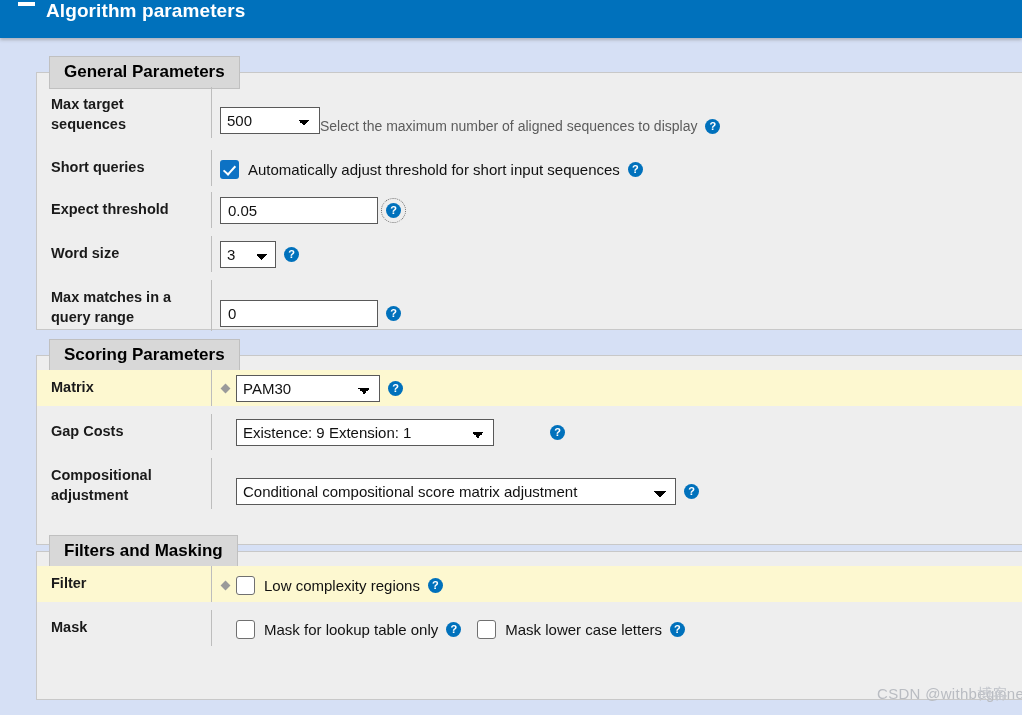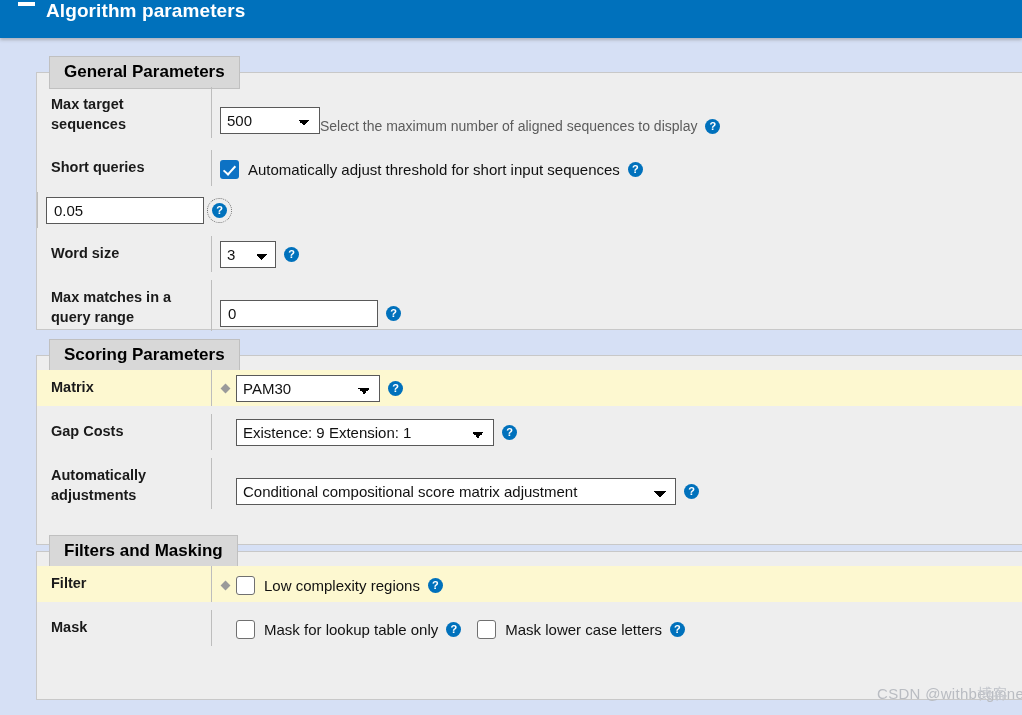--- a/index.html
+++ b/index.html
@@ -257,20 +257,21 @@
       <div class="ctl">
         <div class="ctl-line">
           <span class="cb-on"></span>
           <span class="cb-label">Automatically adjust threshold for short input sequences</span>
           <span class="help">?</span>
         </div>
       </div>
     </div>
 
     <div class="row" style="margin-top:6px;">
+      <div class="lbl">Expect threshold</div>
       <div class="ctl">
         <div class="ctl-line">
           <input class="txt" type="text" value="0.05" style="">
           <span class="help focused">?</span>
         </div>
       </div>
     </div>
 
     <div class="row" style="margin-top:8px;">
       <div class="lbl">Word size</div>
@@ -307,31 +308,31 @@
             <option>PAM30</option>
           </select>
           <span class="help">?</span>
         </div>
       </div>
     </div>
 
     <div class="row" style="margin-top:8px;">
       <div class="lbl">Gap Costs</div>
       <div class="ctl">
-        <div class="ctl-line" style="padding-left:16px;">
+        <div class="ctl-line" style="padding-left:16px;gap:48px;">
           <select class="sel w-gap">
             <option>Existence: 9 Extension: 1</option>
           </select>
           <span class="help">?</span>
         </div>
       </div>
     </div>
 
     <div class="row" style="margin-top:8px;">
-      <div class="lbl">Automatically adjustments</div>
+      <div class="lbl">Compositional adjustment</div>
       <div class="ctl">
         <div class="ctl-line" style="padding-left:16px;">
           <select class="sel w-comp">
             <option>Conditional compositional score matrix adjustment</option>
           </select>
           <span class="help">?</span>
         </div>
       </div>
     </div>
   </div>

